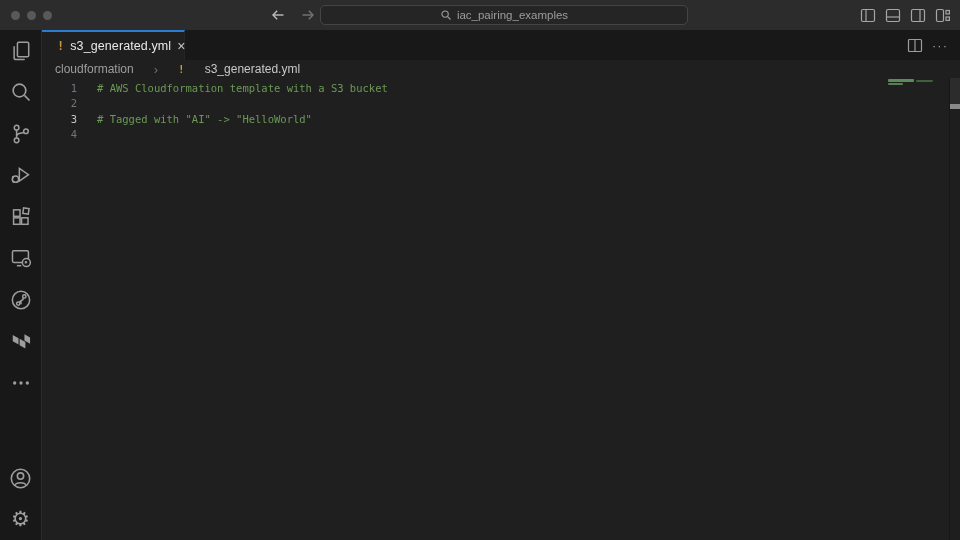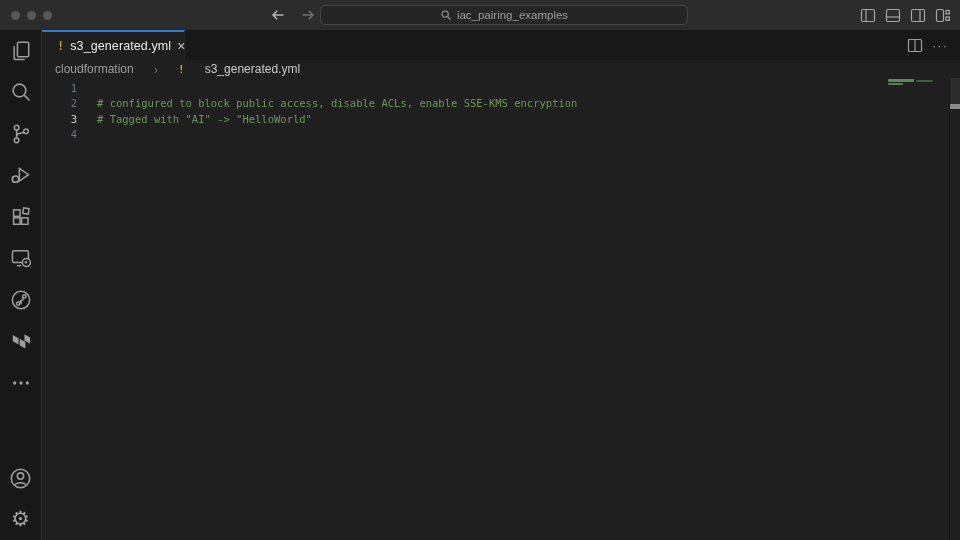--- a/index.html
+++ b/index.html
@@ -246,24 +246,24 @@
       <div class="breadcrumbs">
         <span class="bc-folder">cloudformation</span>
         <span class="bc-sep">›</span>
         <span class="bc-warn">!</span>
         <span class="bc-file">s3_generated.yml</span>
       </div>
 
       <div class="editor">
         <div class="code-line">
           <span class="ln">1</span>
+          <span class="ct"># AWS Cloudformation template with a S3 bucket</span>
         </div>
         <div class="code-line">
           <span class="ln">2</span>
-          <span class="ct"># configured to block public access, disable ACLs, enable SSE-KMS encryption</span>
         </div>
         <div class="code-line">
           <span class="ln active">3</span>
           <span class="ct"># Tagged with "AI" -&gt; "HelloWorld"</span>
         </div>
         <div class="code-line">
           <span class="ln">4</span>
           <span class="ct"></span>
         </div>
 

